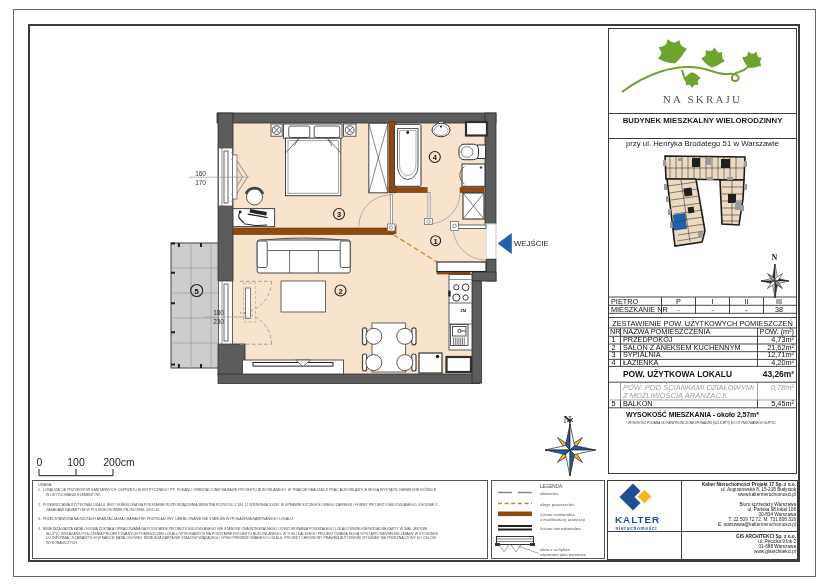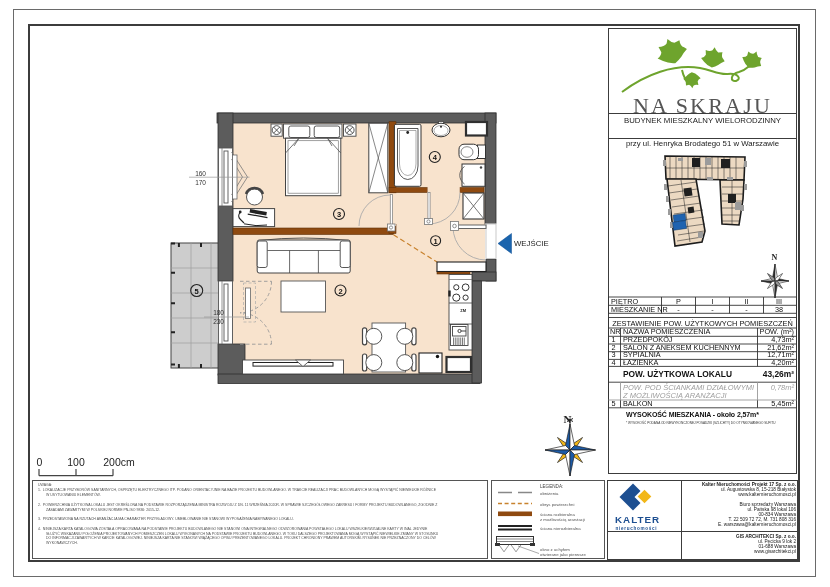--- a/index.html
+++ b/index.html
@@ -320,25 +320,25 @@
 <path transform="translate(64,25) rotate(-18) scale(1.1,0.82)" d="M0,13 Q-6,11 -10,6 L-14,1 Q-10,-1 -9,-5 L-10,-12 Q-5,-10 -2,-13 L0,-18 Q2,-13 5,-11 L10,-12 Q9,-5 12,-2 L14,1 Q10,4 7,8 Q4,11 0,13 Z"></path>
 
 <path transform="translate(105,31) rotate(8) scale(0.85,0.66)" d="M0,13 Q-6,11 -10,6 L-14,1 Q-10,-1 -9,-5 L-10,-12 Q-5,-10 -2,-13 L0,-18 Q2,-13 5,-11 L10,-12 Q9,-5 12,-2 L14,1 Q10,4 7,8 Q4,11 0,13 Z"></path>
 
 <path transform="translate(84,51) rotate(178) scale(0.62,0.52)" d="M0,13 Q-6,11 -10,6 L-14,1 Q-10,-1 -9,-5 L-10,-12 Q-5,-10 -2,-13 L0,-18 Q2,-13 5,-11 L10,-12 Q9,-5 12,-2 L14,1 Q10,4 7,8 Q4,11 0,13 Z"></path>
 
 <path transform="translate(144,33) rotate(26) scale(0.75,0.58)" d="M0,13 Q-6,11 -10,6 L-14,1 Q-10,-1 -9,-5 L-10,-12 Q-5,-10 -2,-13 L0,-18 Q2,-13 5,-11 L10,-12 Q9,-5 12,-2 L14,1 Q10,4 7,8 Q4,11 0,13 Z"></path>
 </g>
 </svg>
 
-<div class="abs" style="left:608px;top:93px;width:189px;text-align:center;font-family:'Liberation Serif',serif;font-size:22px;letter-spacing:2.2px;color:#555;">NA SKRAJU</div>
+<div class="abs" style="left:608px;top:93px;width:189px;text-align:center;font-family:'Liberation Serif',serif;font-size:11px;letter-spacing:2.2px;color:#555;">NA SKRAJU</div>
 
 <div class="abs" style="left:608px;top:113px;width:189px;border-top:1px solid #3c3c3c;"></div>
 
-<div class="abs ctr" style="left:608px;top:116px;width:189px;font-size:7.8px;font-weight:normal;color:#1a1a1a;">BUDYNEK MIESZKALNY WIELORODZINNY</div>
+<div class="abs ctr" style="left:608px;top:116px;width:189px;font-size:7.8px;font-weight:bold;color:#1a1a1a;">BUDYNEK MIESZKALNY WIELORODZINNY</div>
 <div class="abs ctr" style="left:608px;top:127px;width:189px;font-size:7.8px;color:#1a1a1a;margin-top:12px;">przy ul. Henryka Brodatego 51 w Warszawie</div>
 
 <div class="abs" style="left:608px;top:138px;width:189px;border-top:1px solid #3c3c3c;"></div>
 
 <svg class="abs" style="left:608px;top:139px;" width="189" height="160" viewBox="0 0 189 160">
 <g stroke="#1c1c1c" stroke-width="1.6" fill="#ecd9c2">
 
 <path d="M57,17 L137,18 L136,41 L58,40 Z"></path>
 
 <path d="M59,40 L88,40 L97,92 L94,103 L67,107 Z"></path>

